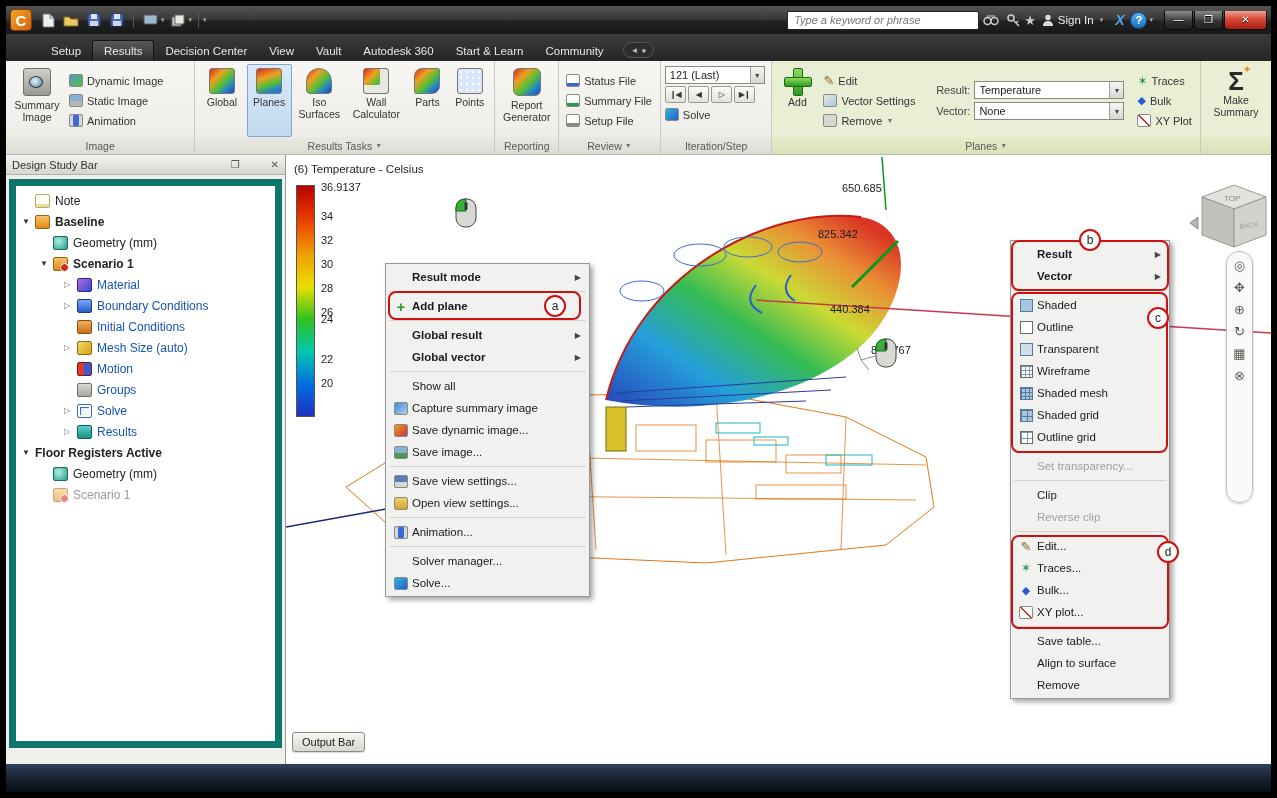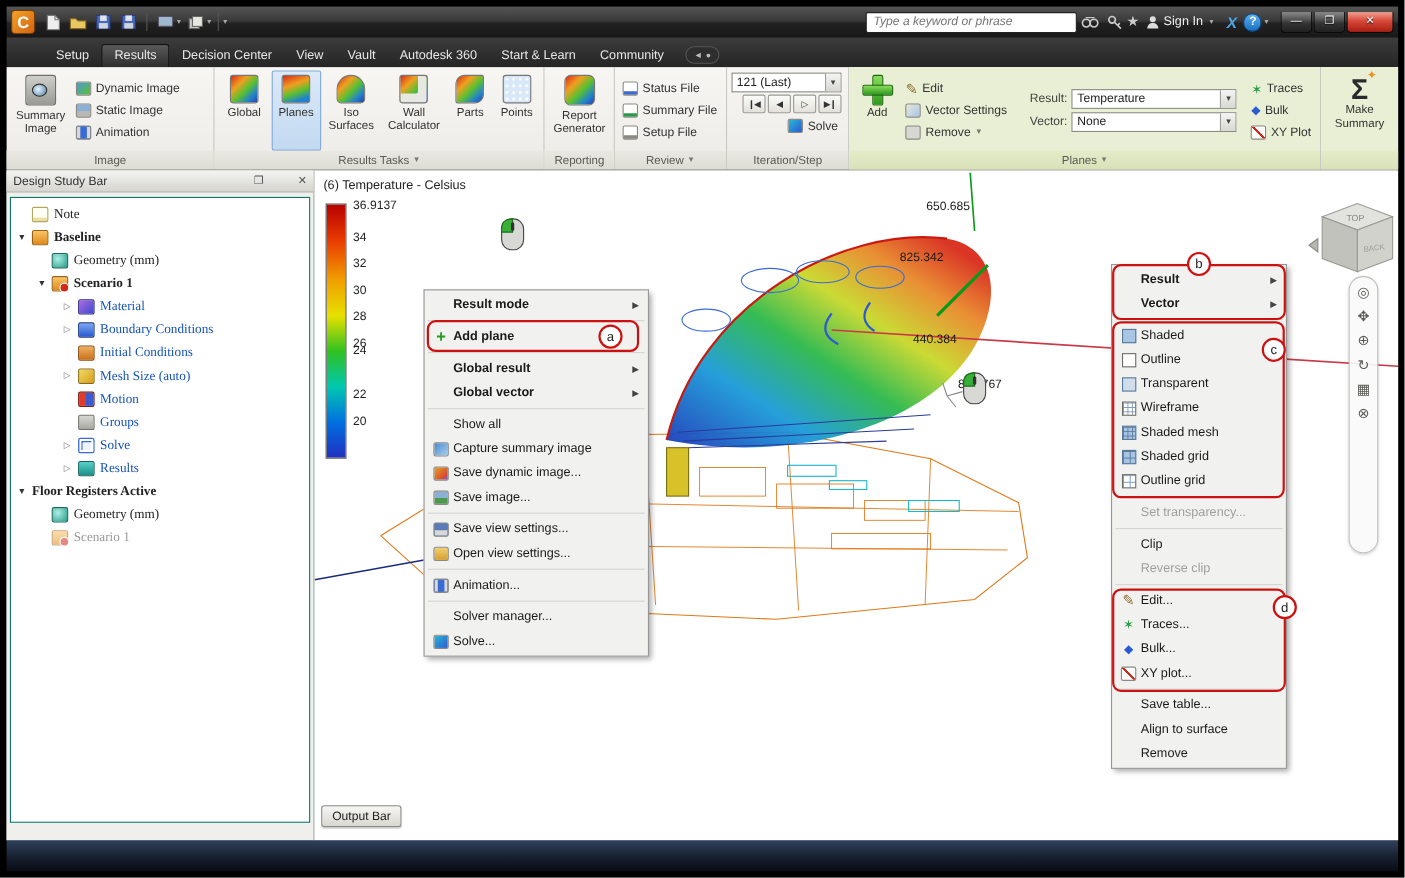--- a/index.html
+++ b/index.html
@@ -67,21 +67,21 @@
   .rainbow { background:linear-gradient(135deg,#d82a1a,#f0a020 30%,#58c030 55%,#2080d0 80%,#3040a0); border:1px solid #777; border-radius:3px; }
   .rt-btn { width:46px; display:flex; flex-direction:column; align-items:center; font-size:10.5px; color:#333;
     text-align:center; line-height:1.15; padding-top:3px; border:1px solid transparent; border-radius:2px; }
   .rt-btn .bigicon { width:26px; height:26px; margin-bottom:2px; }
   .rt-btn.active { background:linear-gradient(#dcE9f8,#c2d9f0); border-color:#7da7d9; }
 
   .camicon { background:linear-gradient(#cfcfcb,#9a9a94); border:1px solid #70706a; border-radius:3px; position:relative; }
   .camicon:after { content:""; position:absolute; left:5px; top:7px; width:12px; height:10px; border-radius:50%;
     background:radial-gradient(circle at 40% 40%, #e8f4ff, #4a7fa8); border:1px solid #333; }
 
-  .it-col { display:flex; flex-direction:column; gap:2px; padding-top:2px;align-items:flex-end; }
+  .it-col { display:flex; flex-direction:column; gap:2px; padding-top:2px; }
   .combo { height:18px; background:#fff; border:1px solid #8a8a84; display:flex; align-items:center;
     font-size:11px; color:#222; }
   .combo .cv { flex:1; padding:0 4px; white-space:nowrap; overflow:hidden; }
   .combo .ca { width:14px; align-self:stretch; background:linear-gradient(#f4f4f2,#d8d8d2); border-left:1px solid #a0a09a;
     font-size:7px; color:#444; display:flex; align-items:center; justify-content:center; }
   .pbrow { display:flex; gap:2px; }
   .pb { width:21px; height:17px; border:1px solid #9a9a94; border-radius:2px; background:linear-gradient(#fbfbf9,#e2e1db);
     font-size:8px; color:#333; display:flex; align-items:center; justify-content:center; letter-spacing:-1px; }
 
   .addplus { width:26px; height:26px; position:relative; margin-bottom:2px; }
@@ -98,21 +98,21 @@
   .pcombo { width:150px; }
 
   
   .main { position:absolute; left:6px; top:155px; right:6px; bottom:34px; background:#e8e8e4; display:flex; }
 
   .left-panel { width:280px; position:relative; background:#efefec; border-right:1px solid #9a9a94; }
   .panel-header { height:20px; background:linear-gradient(#f4f4f2,#d6d5cf); border-bottom:1px solid #b0b0aa;
     display:flex; align-items:center; font-size:11px; color:#333; padding:0 6px;gap:25px; }
   .ph-sp { flex:1; }
   .ph-ic { color:#555; font-size:10px; margin-left:6px; }
-  .panel-body { position:absolute; left:3px; right:3px; top:24px; bottom:16px; background:#fff; border:1px solid #0f766e; overflow:hidden; padding-top:4px;font-family:Liberation Serif, serif; }
+  .panel-body { position:absolute; left:3px; right:3px; top:24px; bottom:16px; background:#fff; border:7px solid #0f766e; overflow:hidden; padding-top:4px; }
 
   .tree-row { display:flex; align-items:center; height:21px; font-size:12px; color:#222; white-space:nowrap; }
   .tr-l0 { padding-left:6px; } .tr-l1 { padding-left:24px; } .tr-l2 { padding-left:48px; }
   .tree-row .arr { width:13px; font-size:8px; color:#777; flex:none; }
   .tree-row .arr.exp { color:#333; }
   .tree-row .ti { width:15px; height:14px; border-radius:2px; margin-right:5px; flex:none; position:relative; }
   .tree-row.bold { font-weight:bold; }
   .tree-row.blue { color:#1553b5; }
   .tree-row.dis { color:#9a9a9a; }
 

